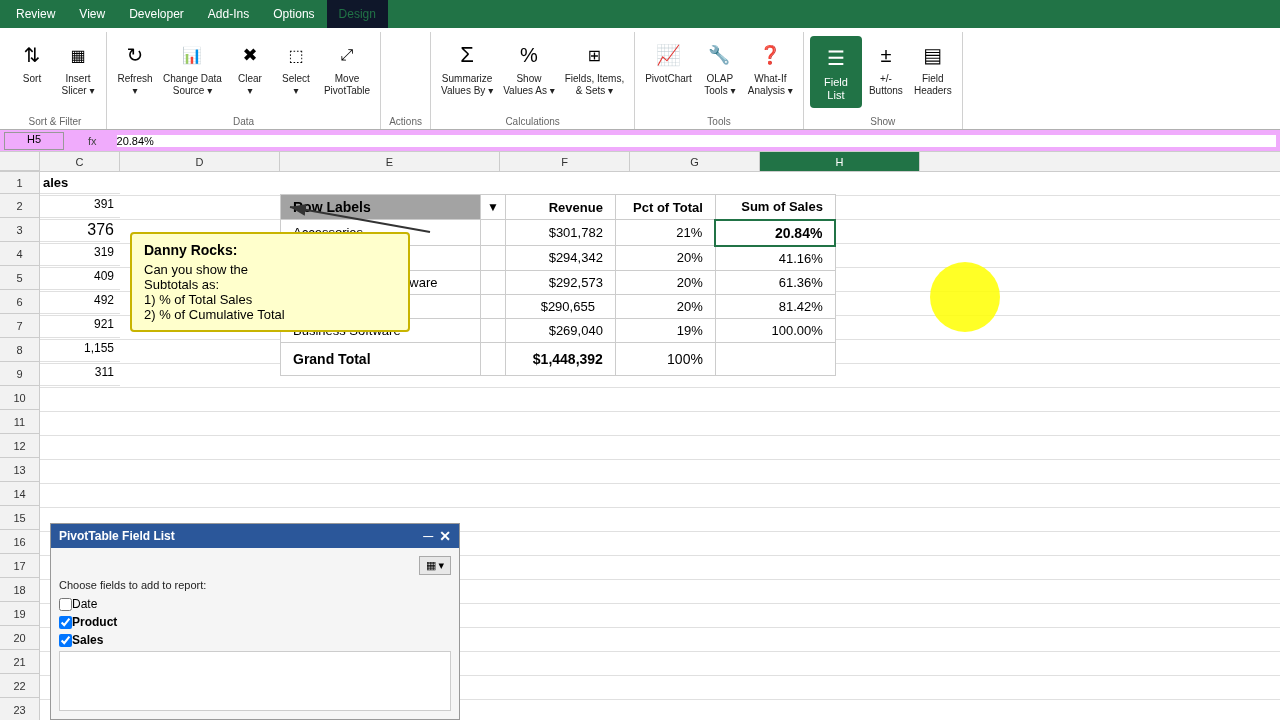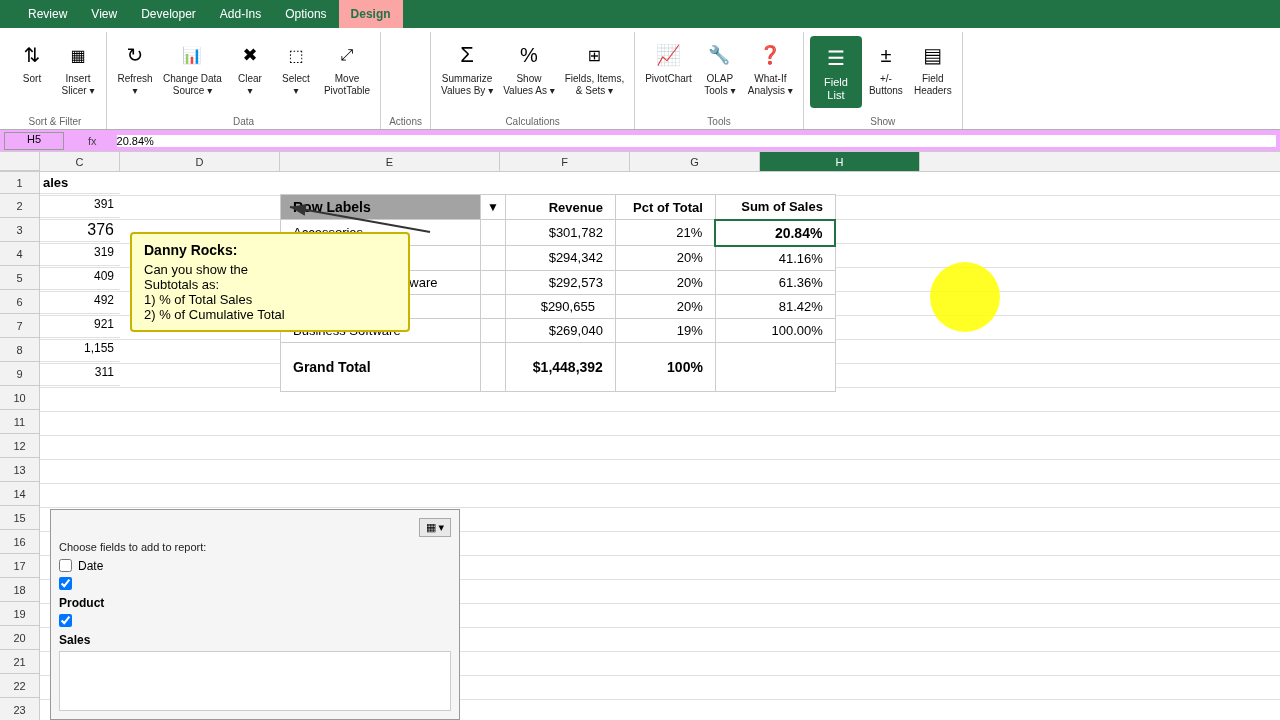--- a/index.html
+++ b/index.html
@@ -1,22 +1,22 @@
 <!DOCTYPE html>
 <html><head>
   <meta charset="utf-8">
   <style>
     * { box-sizing: border-box; margin: 0; padding: 0; }
     body { font-family: 'Segoe UI', Arial, sans-serif; font-size: 12px; background: #f0f0f0; overflow: hidden; width: 1280px; height: 720px; }
 
     
     .ribbon { background: #217346; height: 130px; display: flex; flex-direction: column; }
-    .ribbon-tabs { display: flex; background: #217346; height: 28px; align-items: flex-end; padding-left: 16px; }
+    .ribbon-tabs { display: flex; background: #217346; height: 28px; align-items: flex-end; padding-left: 4px; }
     .ribbon-tab { padding: 4px 12px; font-size: 12px; color: #fff; cursor: pointer; height: 28px; display: flex; align-items: center; }
-    .ribbon-tab.active { background: #fca5a5; color: #217346; font-weight: bold; }
+    .ribbon-tab.active { background: #0f172a; color: #217346; font-weight: normal; }
     .ribbon-body { background: #fff; flex: 1; display: flex; align-items: stretch; padding: 4px 4px 0 4px; border-bottom: 1px solid #b0b0b0; }
     .ribbon-group { display: flex; flex-direction: column; align-items: center; border-right: 1px solid #d0d0d0; padding: 0 6px; min-width: 60px; }
     .ribbon-group-items { display: flex; flex: 1; align-items: flex-start; gap: 2px; padding-top: 4px; }
     .ribbon-group-label { font-size: 10px; color: #666; padding: 2px 0; margin-top: auto; }
     .ribbon-btn { display: flex; flex-direction: column; align-items: center; justify-content: flex-start; padding: 3px 4px; cursor: pointer; border-radius: 2px; min-width: 44px; }
     .ribbon-btn .icon { width: 32px; height: 32px; display: flex; align-items: center; justify-content: center; font-size: 20px; }
     .ribbon-btn .label { font-size: 10px; color: #222; text-align: center; line-height: 1.2; margin-top: 2px; }
 
     
     .ribbon-btn-tall { display: flex; flex-direction: column; align-items: center; padding: 3px 4px; cursor: pointer; border-radius: 2px; min-width: 52px; }
@@ -40,23 +40,23 @@
     .callout { position: absolute; background: #ffffcc; border: 2px solid #c8b400; border-radius: 4px; padding: 8px 12px; font-size: 13px; font-weight: normal; width: 280px; z-index: 100; }
     .callout .callout-name { font-weight: bold; font-size: 14px; margin-bottom: 4px; }
 
     
     .field-list-panel { position: absolute; bottom: 0; left: 10px; width: 410px; background: #f5f5f5; border: 1px solid #999; z-index: 200; }
     .field-list-header { background: #2b579a; color: #fff; padding: 4px 8px; font-size: 12px; font-weight: bold; display: flex; justify-content: space-between; align-items: center; }
     .field-list-header-btns { display: flex; gap: 6px; }
     .field-list-header-btn { color: #fff; cursor: pointer; font-size: 14px; }
     .field-list-body { padding: 8px; }
     .field-list-title { font-size: 11px; margin-bottom: 6px; color: #222; }
-    .field-list-item { display: flex; align-items: flex-start; gap: 6px; margin-bottom: 4px; font-size: 12px; }
+    .field-list-item { display: flex; align-items: flex-end; margin-bottom: 4px; font-size: 12px; }
     .field-list-item input[type=checkbox] { width: 13px; height: 13px; }
-    .field-list-item.checked { font-weight: bold; flex-direction: column; }
+    .field-list-item.checked { font-weight: bold; }
     .field-list-area { height: 60px; border: 1px solid #ccc; background: #fff; margin-top: 4px; }
   </style>
 </head>
 <body>
 
 <div class="ribbon">
   <div class="ribbon-tabs">
     <div class="ribbon-tab">Review</div>
     <div class="ribbon-tab">View</div>
     <div class="ribbon-tab">Developer</div>
@@ -271,21 +271,21 @@
             <td style="padding:4px 12px; border:1px solid #ccc; font-size:13px;">Business Software</td>
             <td style="border:1px solid #ccc;"></td>
             <td style="padding:4px 12px; border:1px solid #ccc; text-align:right; font-size:13px;margin-left:28px;">$269,040</td>
             <td style="padding:4px 12px; border:1px solid #ccc; text-align:right; font-size:13px;">19%</td>
             <td style="padding:4px 12px; border:1px solid #ccc; text-align:right; font-size:13px;">100.00%</td>
           </tr>
           <tr>
             <td style="padding:4px 12px; border:1px solid #ccc; font-size:14px; font-weight:bold;">Grand Total</td>
             <td style="border:1px solid #ccc;"></td>
             <td style="padding:4px 12px; border:1px solid #ccc; text-align:right; font-size:14px; font-weight:bold;">$1,448,392</td>
-            <td style="padding:16px 12px; border:1px solid #ccc; text-align:right; font-size:14px; font-weight:bold;">100%</td>
+            <td style="padding:8px 12px; border:1px solid #ccc; text-align:right; font-size:14px; font-weight:normal;">100%</td>
             <td style="padding:4px 12px; border:1px solid #ccc; text-align:right; font-size:13px;"></td>
           </tr>
         </tbody>
       </table>
     </div>
 
     <div style="position:absolute; top:90px; left:890px; width:70px; height:70px; background:#ffff00; border-radius:50%; opacity:0.85; z-index:5;"></div>
 
     <svg style="position:absolute; top:0; left:0; width:500px; height:300px; pointer-events:none; z-index:6;">
       <line x1="390" y1="60" x2="250" y2="35" stroke="#333" stroke-width="2" marker-end="url(#arrowhead)"></line>
@@ -298,20 +298,27 @@
 
     <div class="callout" style="top:60px; left:90px; z-index:10;">
       <div class="callout-name">Danny Rocks:</div>
       <div>Can you show the</div>
       <div>Subtotals as:</div>
       <div>1) % of Total Sales</div>
       <div>2) % of Cumulative Total</div>
     </div>
 
     <div class="field-list-panel" style="position:absolute; bottom:0; left:10px; width:410px;">
+      <div class="field-list-header">
+        <span>PivotTable Field List</span>
+        <div class="field-list-header-btns">
+          <span class="field-list-header-btn">─</span>
+          <span class="field-list-header-btn">✕</span>
+        </div>
+      </div>
       <div class="field-list-body">
         <div style="display:flex; justify-content:flex-end; margin-bottom:4px;">
           <div style="border:1px solid #aaa; background:#e8e8e8; padding:2px 6px; cursor:pointer; font-size:11px; display:flex; align-items:center; gap:2px;">
             <span>▦</span>
             <span>▾</span>
           </div>
         </div>
         <div class="field-list-title">Choose fields to add to report:</div>
         <div class="field-list-item">
           <input type="checkbox" style="">

